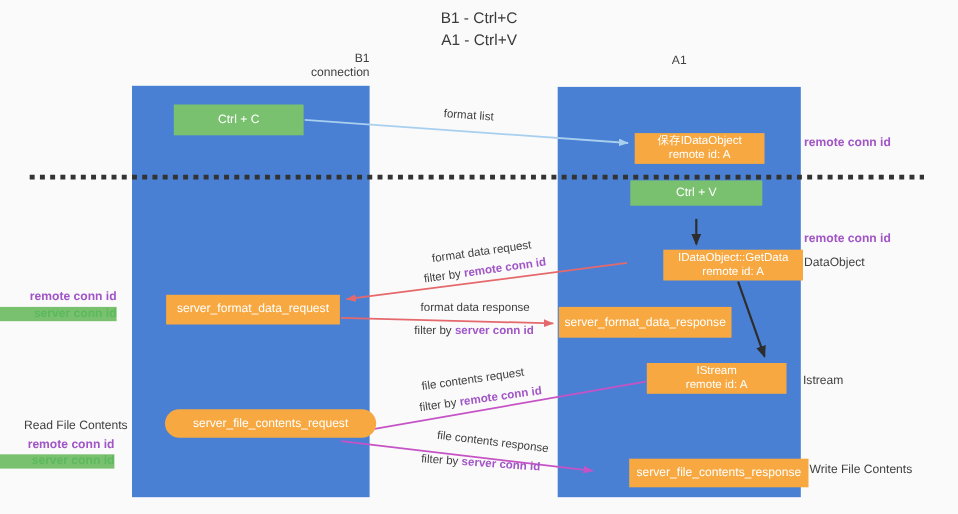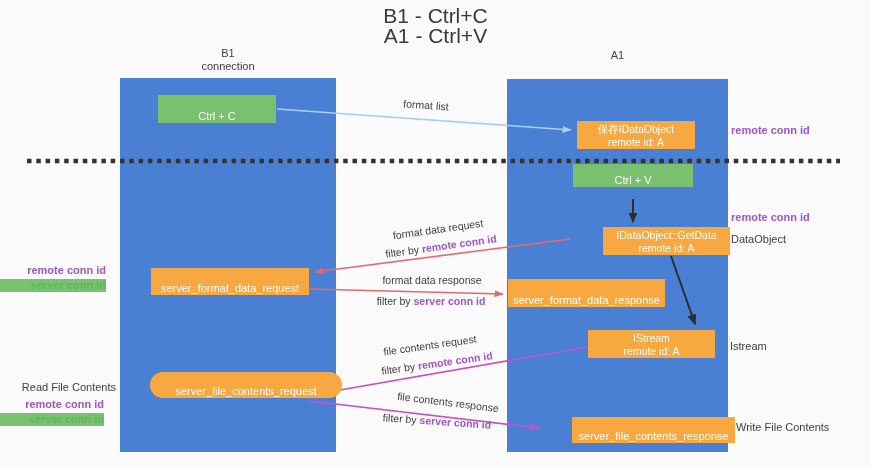--- a/index.html
+++ b/index.html
@@ -10,28 +10,28 @@
   }
   *{margin:0;padding:0;box-sizing:border-box;}
   html,body{background:#e9e9e9;}
   #stage{
     position:relative;width:871px;height:467px;background:var(--bg);
     font-family:"Liberation Sans", sans-serif;overflow:hidden;
   }
   .abs{position:absolute;}
   .title{
     left:0;top:6px;width:871px;text-align:center;
-    font-size:21px;line-height:20px;color:#3a3a3a;
+    font-size:14px;line-height:20px;color:#3a3a3a;
   }
   .lane{background:var(--lane-blue);}
   .lane-header{
     text-align:center;font-size:11px;line-height:13px;color:var(--text-dark);
   }
   .node{
-    display:flex;flex-direction:column;align-items:center;justify-content:flex-end;
+    display:flex;flex-direction:column;align-items:center;justify-content:center;
     color:#fff;text-align:center;font-size:11px;line-height:13px;
   }
   .node.small{font-size:10.5px;}
   .green{background:var(--box-green);}
   .orange{background:var(--box-orange);}
   .msg-label{
     text-align:center;font-size:10.5px;line-height:13px;color:var(--text-dark);
     white-space:nowrap;
   }
   .key-purple{color:var(--text-purple);font-weight:bold;}
@@ -45,21 +45,21 @@
 </head>
 <body>
 
 <div id="stage">
 
   <div class="abs title">
     <div>B1 - Ctrl+C</div>
     <div>A1 - Ctrl+V</div>
   </div>
 
-  <div class="abs lane-header" style="left:120px;top:47px;width:216px;">
+  <div class="abs lane-header" style="left:120px;top:47px;width:216px;text-align:right;">
     <div>B1</div>
     <div>connection</div>
   </div>
   <div class="abs lane-header" style="left:507px;top:49px;width:221px;">
     <div>A1</div>
   </div>
 
   <div class="abs lane" style="left:120px;top:78px;width:216px;height:374px;"></div>
   <div class="abs lane" style="left:507px;top:79px;width:221px;height:373px;"></div>
 

